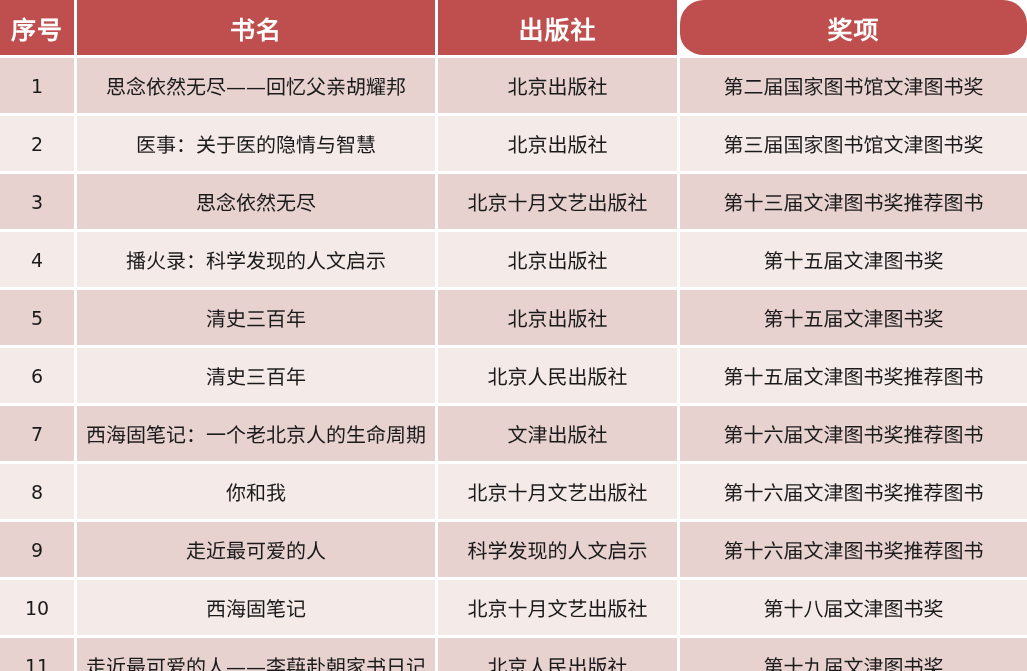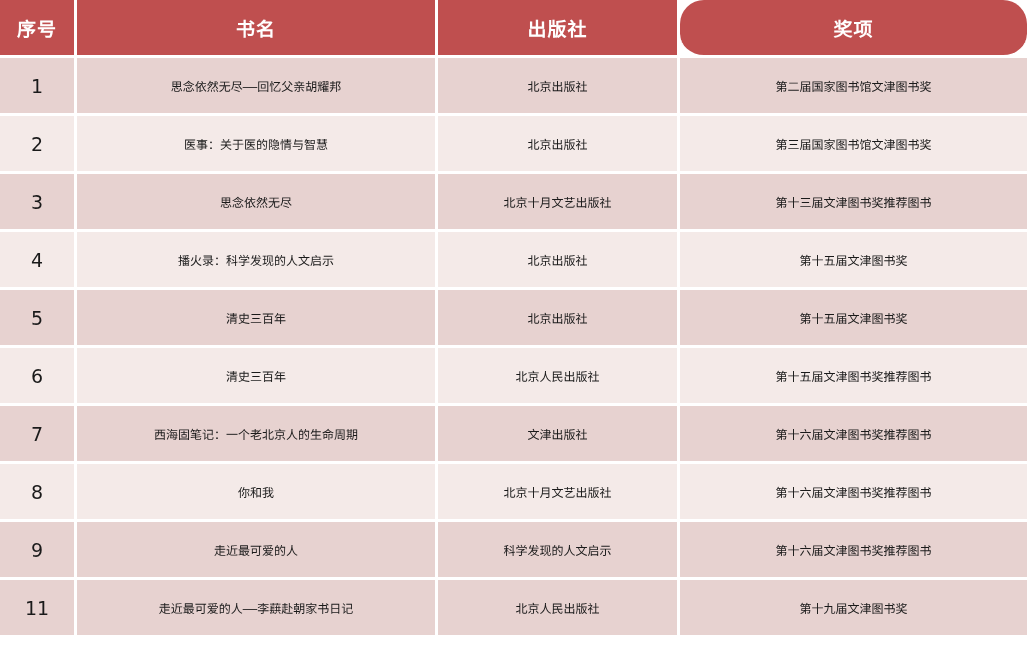--- a/index.html
+++ b/index.html
@@ -22,43 +22,42 @@
   }
   #awards-table col.col-index   { width: 77px; }
   #awards-table col.col-title   { width: 361px; }
   #awards-table col.col-press   { width: 242px; }
   #awards-table col.col-award   { width: 347px; }
 
   thead th {
     height: 55px;
     background: #bf4f4f;
     color: #ffffff;
-    font-size: 19px;
+    font-size: 25px;
     font-weight: bold;
     text-align: center;
     vertical-align: middle;
     letter-spacing: 1px;
     border-right: 3px solid #ffffff;
     border-bottom: 3px solid #ffffff;
     padding: 0;
   }
   thead th:last-child { border-right: none; border-radius: 24px; }
 
   tbody td {
     height: 55px;
     text-align: center;
     vertical-align: middle;
-    font-size: 12px;
+    font-size: 20px;
     color: #1a1a1a;
     border-right: 3px solid #ffffff;
     border-bottom: 3px solid #ffffff;
     padding: 0 4px;
     white-space: nowrap;
     overflow: hidden;
-    font-family: Liberation Mono, monospace;
   }
   tbody td:last-child { border-right: none; }
 
   tbody tr.row-odd  td { background: #e7d2d0; }
   tbody tr.row-even td { background: #f4eae8; }
 
   tbody td.cell-index {
     font-size: 19px;
     font-family: "DejaVu Sans", "Liberation Sans", sans-serif;
   }
@@ -129,20 +128,26 @@
         <td class="cell-title">你和我</td>
         <td class="cell-publisher">北京十月文艺出版社</td>
         <td class="cell-award">第十六届文津图书奖推荐图书</td>
       </tr>
       <tr class="row-odd">
         <td class="cell-index">9</td>
         <td class="cell-title">走近最可爱的人</td>
         <td class="cell-publisher">科学发现的人文启示</td>
         <td class="cell-award">第十六届文津图书奖推荐图书</td>
       </tr>
+      <tr class="row-even">
+        <td class="cell-index">10</td>
+        <td class="cell-title">西海固笔记</td>
+        <td class="cell-publisher">北京十月文艺出版社</td>
+        <td class="cell-award">第十八届文津图书奖</td>
+      </tr>
       <tr class="row-odd">
         <td class="cell-index">11</td>
         <td class="cell-title">走近最可爱的人——李蕻赴朝家书日记</td>
         <td class="cell-publisher">北京人民出版社</td>
         <td class="cell-award">第十九届文津图书奖</td>
       </tr>
     </tbody>
 </table>
 
 </body></html>

